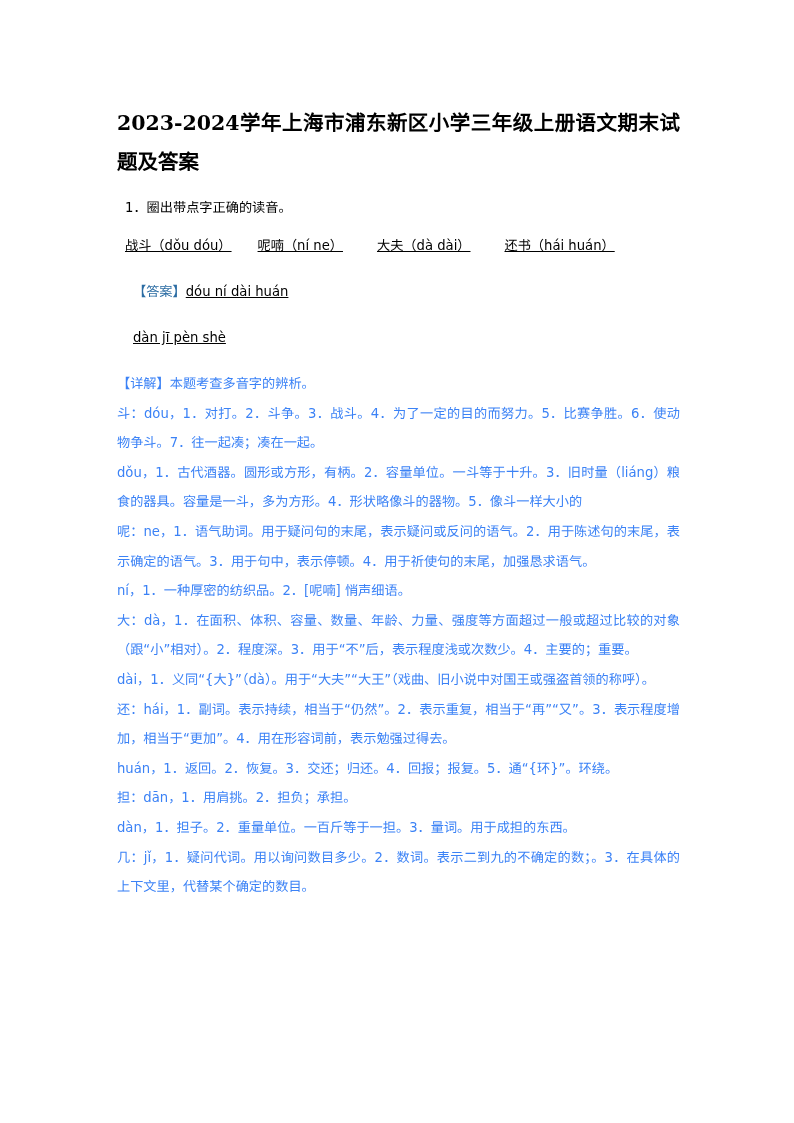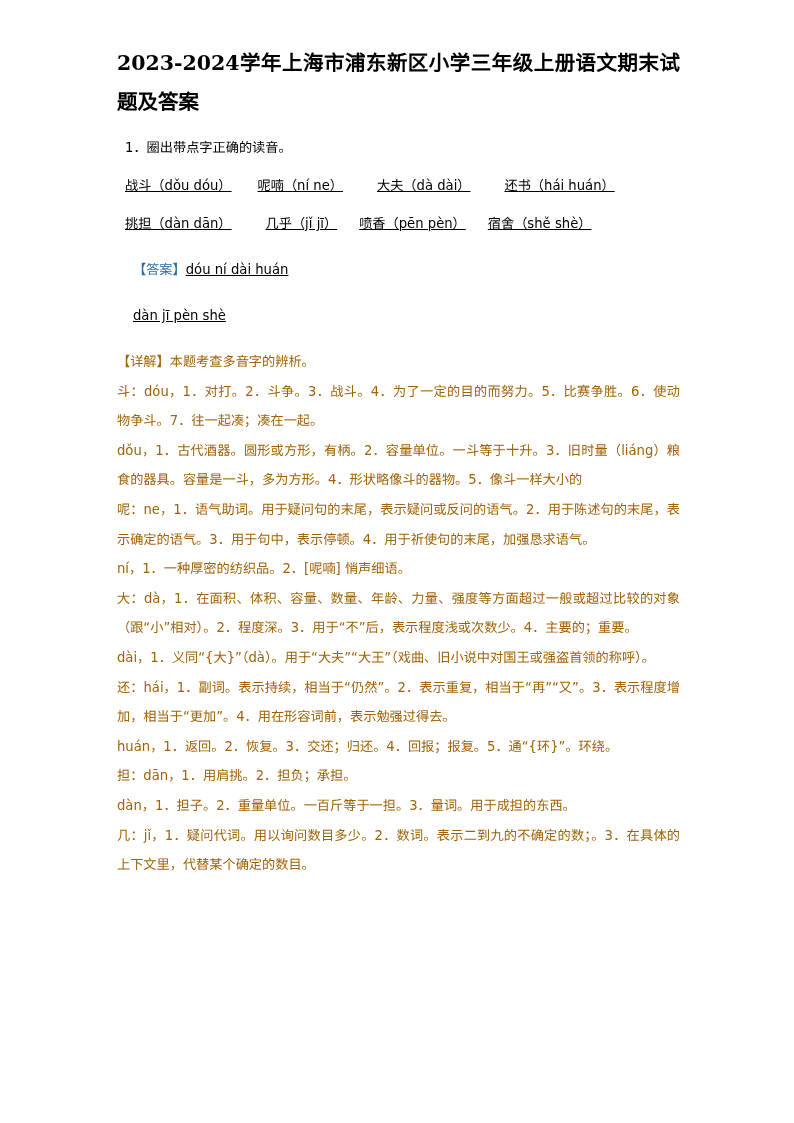--- a/index.html
+++ b/index.html
@@ -17,21 +17,21 @@
     color: #000000;
     -webkit-font-smoothing: none;
   }
   .page {
     position: absolute;
     left: 0;
     top: 0;
     width: 794px;
     height: 1123px;
     box-sizing: border-box;
-    padding: 44px 114px 0 117px;
+    padding: 104px 114px 0 117px;
   }
   .doc-title {
     font-size: 20.5px;
     font-weight: 700;
     line-height: 39px;
     letter-spacing: 0px;
     margin: 0 0 11px 0;
     color: #000000;
     text-align: justify;
     text-justify: inter-ideograph;
@@ -59,38 +59,37 @@
   .tag-line {
     font-size: 13.2px;
     line-height: 30px;
     margin: 0;
     color: #2b6ca3;
   }
   .body-p {
     font-size: 13.2px;
     line-height: 29.6px;
     margin: 0;
-    color: #a16207;
+    color: #3b82f6;
     text-align: justify;
     text-justify: inter-ideograph;
     word-break: break-all;
   }
 </style>
 </head>
 <body>
 
 <div class="page">
 
   <h1 class="doc-title">2023-2024学年上海市浦东新区小学三年级上册语文期末试题及答案</h1>
 
   <p class="q-line">1．圈出带点字正确的读音。</p>
 
   <p class="q-line"><span class="py">战斗（dǒu dóu）</span><span class="gap-a"></span><span class="py">呢喃（ní ne）</span><span class="gap-b"></span><span class="py">大夫（dà dài）</span><span class="gap-b"></span><span class="py">还书（hái huán）</span></p>
 
-  <p class="q-line"><span class="py">挑担（dàn dān）</span><span class="gap-b"></span><span class="py">几乎（jǐ jī）</span><span class="gap-c"></span><span class="py">喷香（pēn pèn）</span><span class="gap-c"></span><span class="py">宿舍（shě shè）</span></p>
 
   <p class="ans-line"><span class="tag">【答案】</span><span class="py">dóu  ní  dài  huán</span></p>
 
   <p class="ans-line"><span class="ans-indent"></span><span class="py">dàn  jī  pèn  shè</span></p>
 
 
   <p class="body-p"><span>【详解】</span><span>本题考查多音字的辨析。</span></p>
 
   <p class="body-p">斗：dóu，1．对打。2．斗争。3．战斗。4．为了一定的目的而努力。5．比赛争胜。6．使动物争斗。7．往一起凑；凑在一起。</p>
   <p class="body-p">dǒu，1．古代酒器。圆形或方形，有柄。2．容量单位。一斗等于十升。3．旧时量（liáng）粮食的器具。容量是一斗，多为方形。4．形状略像斗的器物。5．像斗一样大小的</p>

